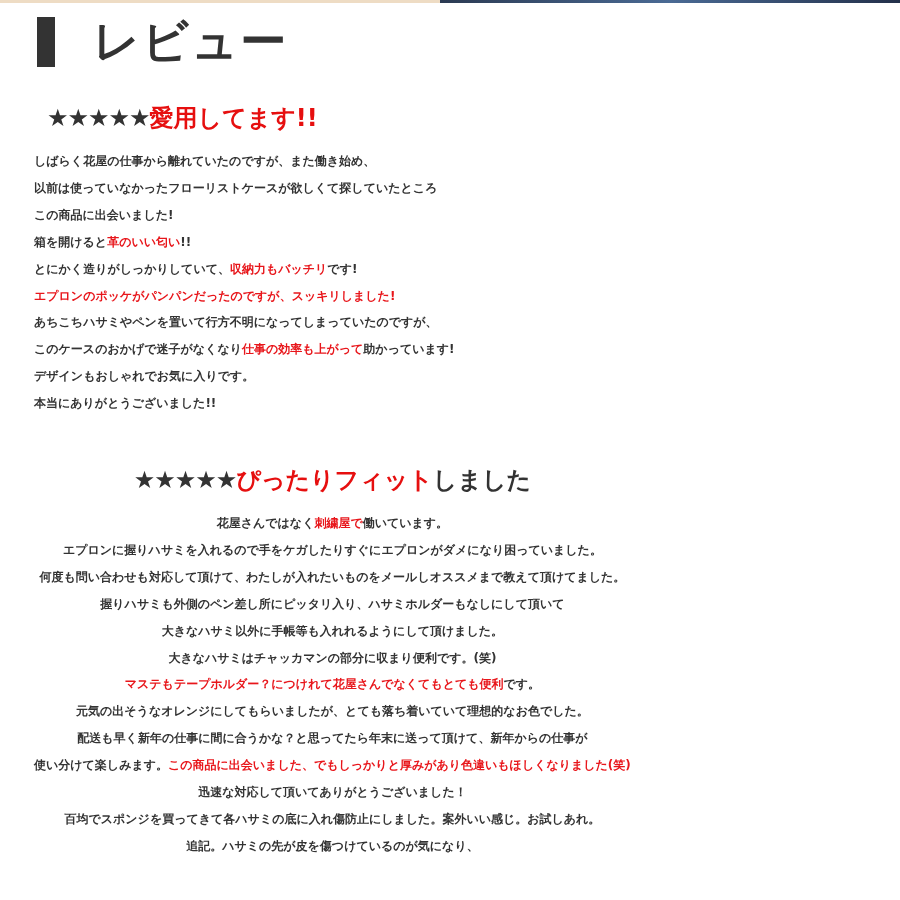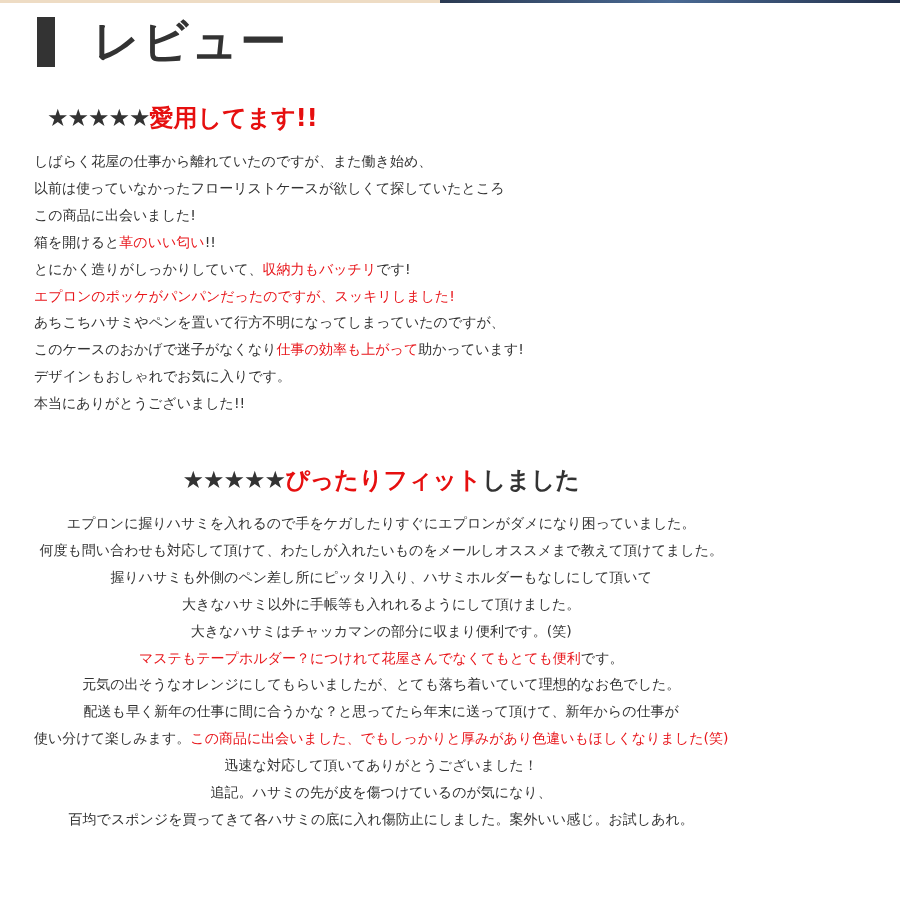--- a/index.html
+++ b/index.html
@@ -21,21 +21,21 @@
 
   .review { position: absolute; left: 34px; }
   .review h2 {
     margin: 13px; font-size: 24px; font-weight: bold; color: #333333; line-height: 34px;
     white-space: nowrap;
   }
   .stars { color: #333333; letter-spacing: -1px; }
   .red { color: #e60f0f; }
   .review .lines { margin-top: 9px; }
   .line {
-    font-size: 14px; font-weight: normal; line-height: 26.9px; white-space: nowrap;
+    font-size: 12px; font-weight: bold; line-height: 26.9px; white-space: nowrap;
     color: #333333;
   }
   .line .red { color: #e8161b; margin-top: 27px; }
 </style>
 </head>
 <body>
 
 <div class="top-strip">
   <div class="left"></div>
   <div class="right"></div>
@@ -62,26 +62,27 @@
       <div class="line"><span>デザインもおしゃれでお気に入りです。</span></div>
       <div class="line"><span>本当にありがとうございました!!</span></div>
     </div>
 </div>
 
 <div class="review" id="review-1" style="top:450px;text-align:center;">
   <h2>
     <span class="stars">★★★★★</span><span class="heading-parts"><span class="red">ぴったりフィット</span><span>しました</span></span>
   </h2>
   <div class="lines">
+      <div class="line"><span>花屋さんではなく</span><span class="red">刺繍屋で</span><span>働いています。</span></div>
       <div class="line"><span>エプロンに握りハサミを入れるので手をケガしたりすぐにエプロンがダメになり困っていました。</span></div>
       <div class="line"><span>何度も問い合わせも対応して頂けて、わたしが入れたいものをメールしオススメまで教えて頂けてました。</span></div>
       <div class="line"><span>握りハサミも外側のペン差し所にピッタリ入り、ハサミホルダーもなしにして頂いて</span></div>
       <div class="line"><span>大きなハサミ以外に手帳等も入れれるようにして頂けました。</span></div>
       <div class="line"><span>大きなハサミはチャッカマンの部分に収まり便利です。(笑)</span></div>
       <div class="line"><span class="red">マステもテープホルダー？につけれて花屋さんでなくてもとても便利</span><span>です。</span></div>
       <div class="line"><span>元気の出そうなオレンジにしてもらいましたが、とても落ち着いていて理想的なお色でした。</span></div>
       <div class="line"><span>配送も早く新年の仕事に間に合うかな？と思ってたら年末に送って頂けて、新年からの仕事が</span></div>
       <div class="line"><span>使い分けて楽しみます。</span><span class="red">この商品に出会いました、でもしっかりと厚みがあり色違いもほしくなりました(笑)</span></div>
       <div class="line"><span>迅速な対応して頂いてありがとうございました！</span></div>
+      <div class="line"><span>百均でスポンジを買ってきて各ハサミの底に入れ傷防止にしました。案外いい感じ。お試しあれ。</span></div>
       <div class="line"><span>追記。ハサミの先が皮を傷つけているのが気になり、</span></div>
-      <div class="line"><span>百均でスポンジを買ってきて各ハサミの底に入れ傷防止にしました。案外いい感じ。お試しあれ。</span></div>
     </div>
 </div>
 
 </body></html>

